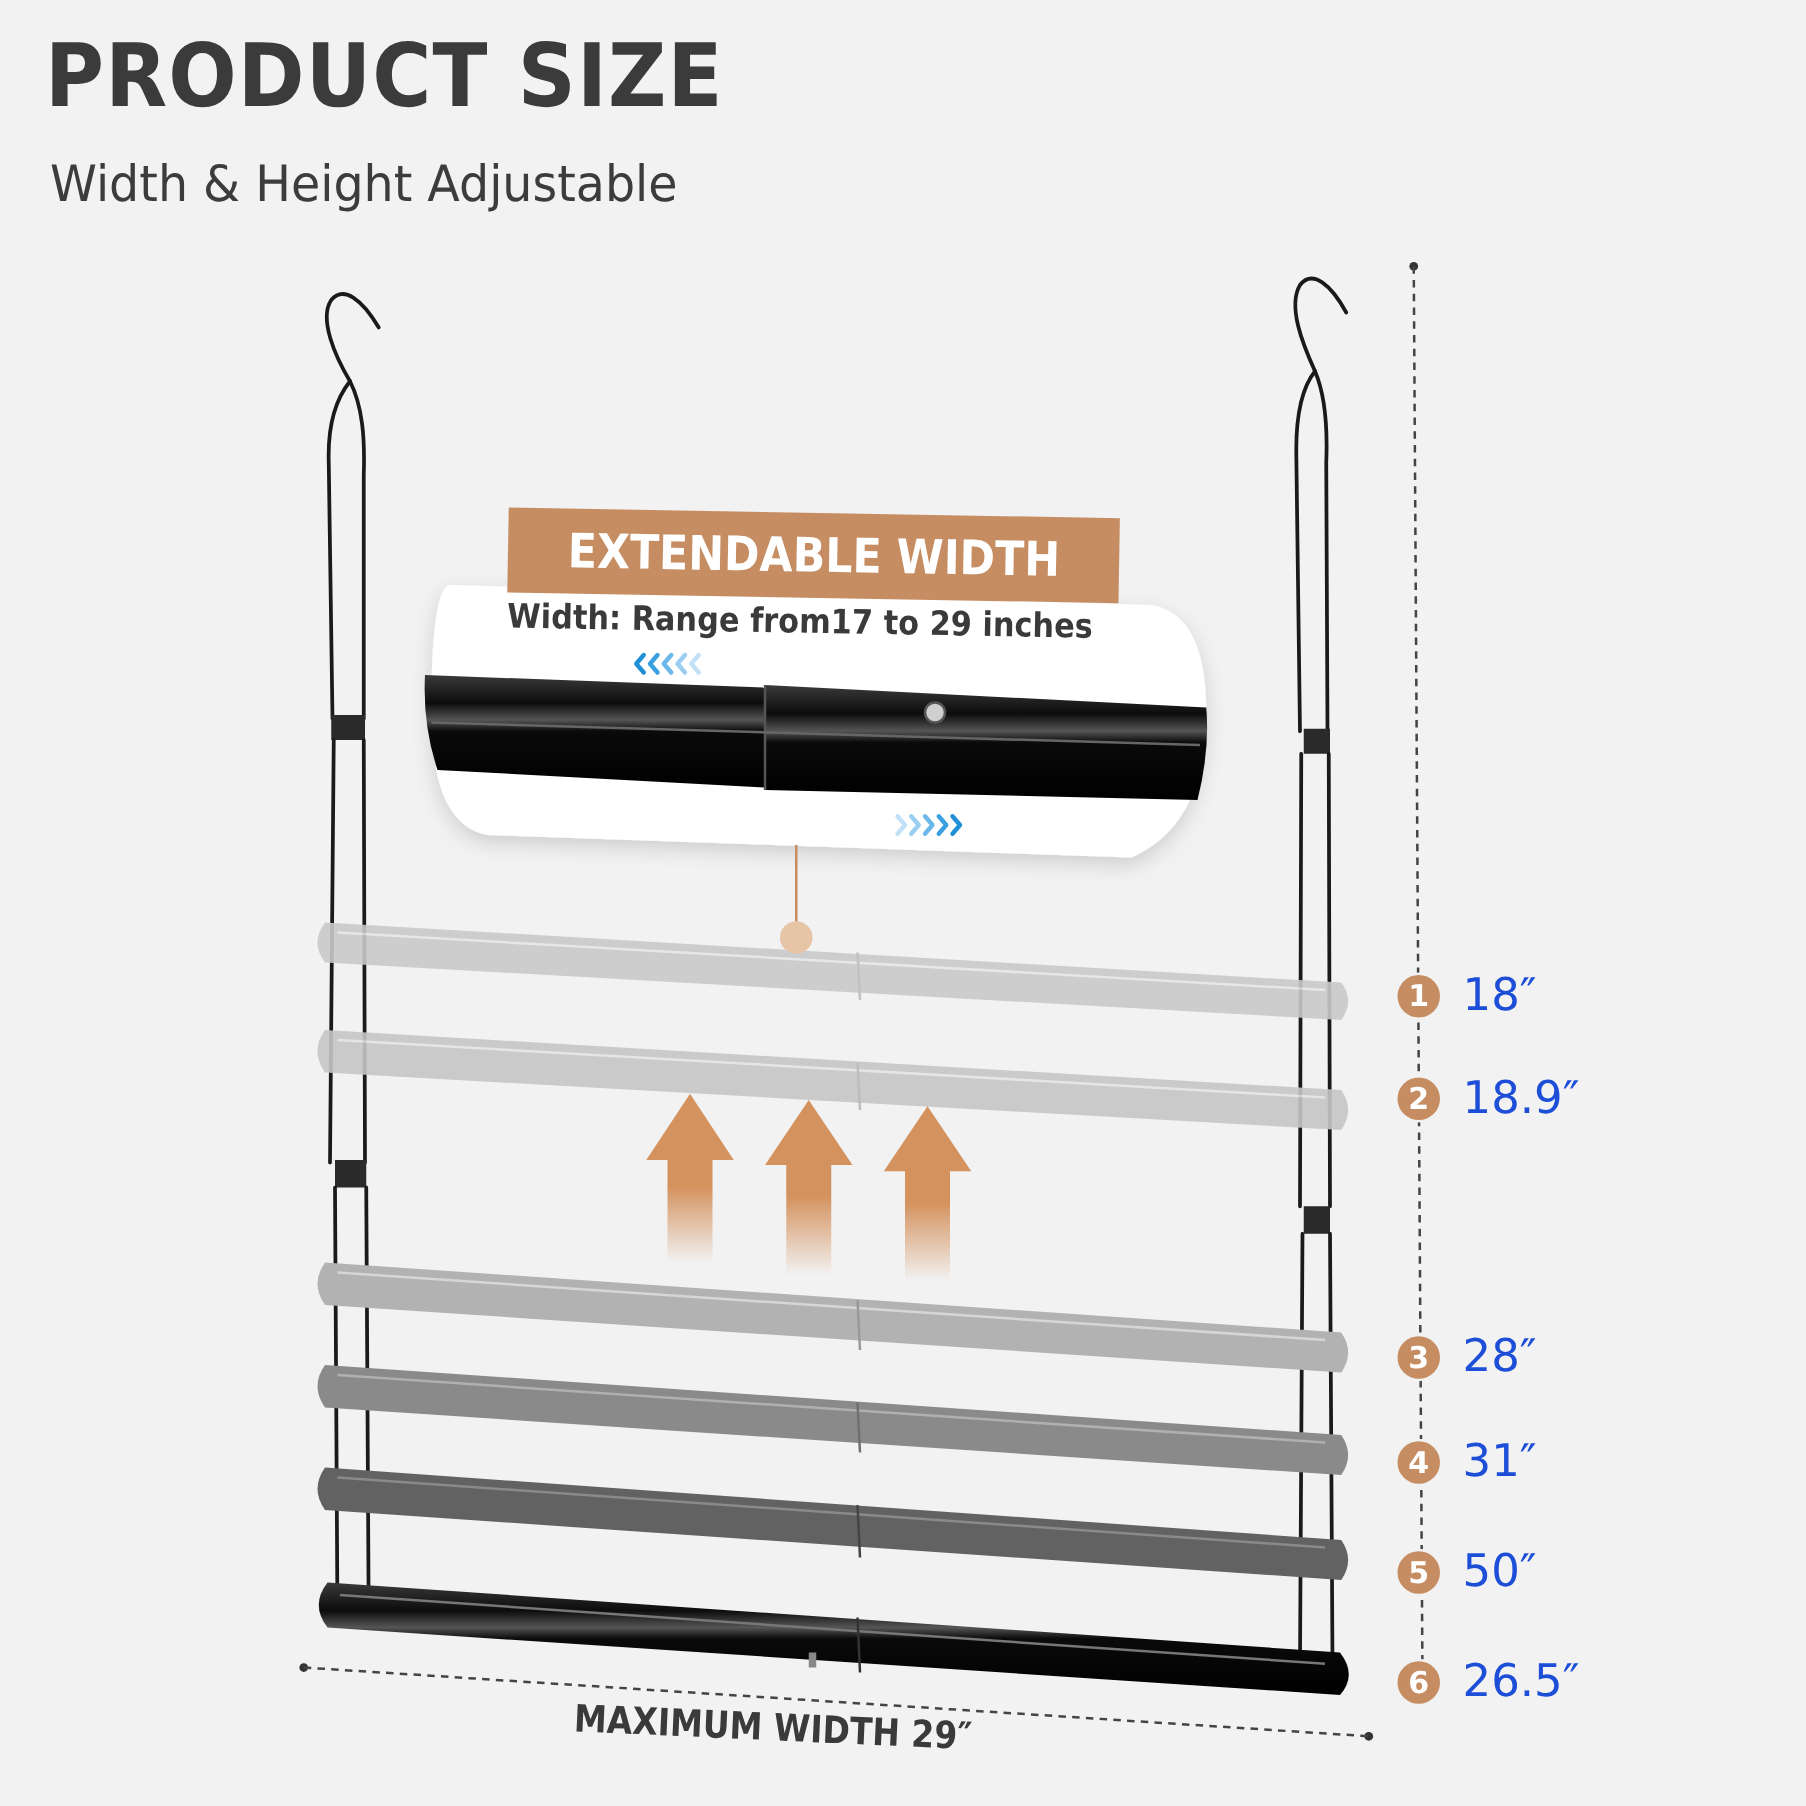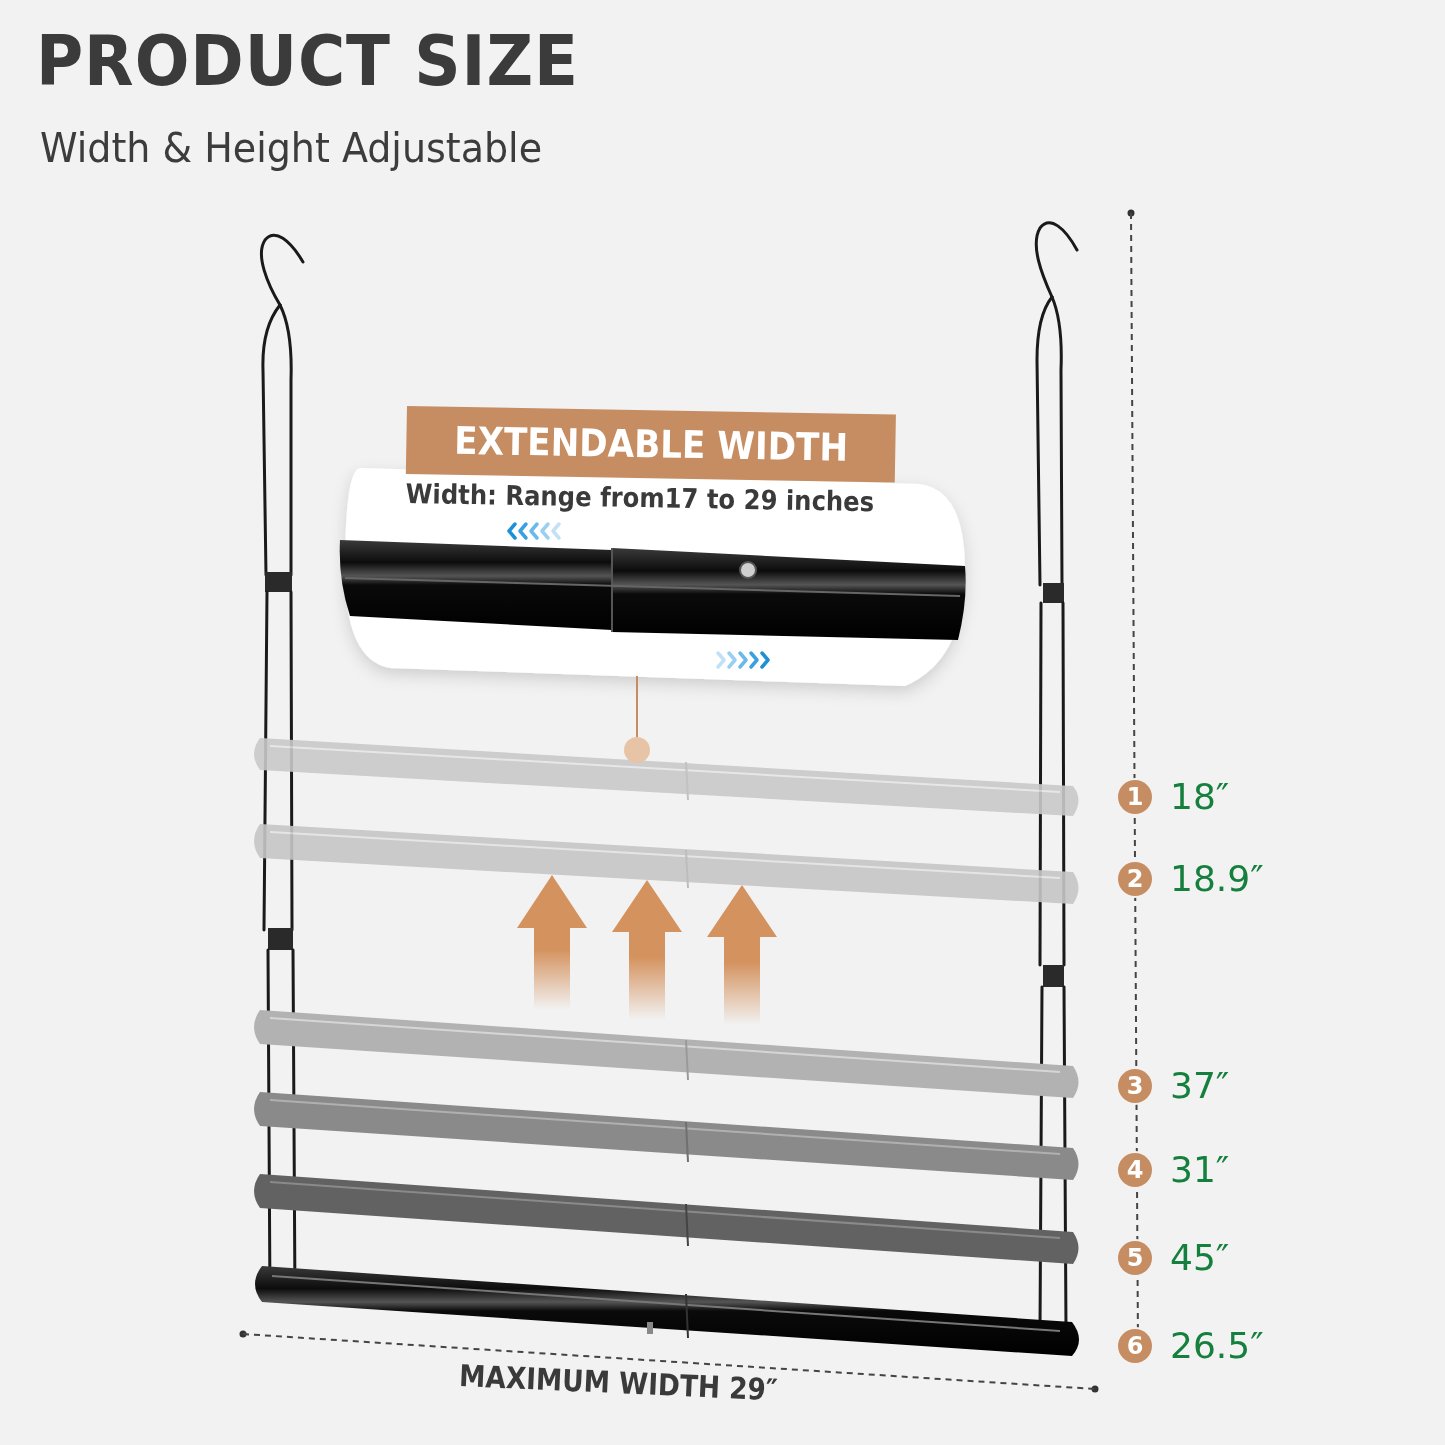--- a/index.html
+++ b/index.html
@@ -36,21 +36,21 @@
     .level {
       position: absolute; left: 1118px; display: flex; align-items: center;
     }
     .badge {
       width: 34px; height: 34px; border-radius: 50%;
       background: #c68d62; color: #fff; font-weight: bold; font-size: 24px;
       display: flex; align-items: center; justify-content: center;
       box-shadow: 0 0 0 2px #f2f2f2;
     }
     .level-value {
-      margin-left: 18px; font-size: 36px; color: #15803d; line-height: 1;
+      margin-left: 18px; font-size: 36px; color: #1d4ed8; line-height: 1;
     }
     .max-width-label {
       position: absolute; left: 460px; top: 1358px;
       font-size: 30px; font-weight: bold; color: #3a3a3a;
       transform: rotate(2.6deg) scaleX(0.88); transform-origin: left top; white-space: nowrap;
     }
   </style>
 </head>
 <body>
 
@@ -190,28 +190,28 @@
 <div class="level" style="top:779px">
   <div class="badge">1</div>
   <div class="level-value">18″</div>
 </div>
 <div class="level" style="top:861px">
   <div class="badge">2</div>
   <div class="level-value">18.9″</div>
 </div>
 <div class="level" style="top:1068px">
   <div class="badge">3</div>
-  <div class="level-value">37″</div>
+  <div class="level-value">28″</div>
 </div>
 <div class="level" style="top:1152px">
   <div class="badge">4</div>
   <div class="level-value">31″</div>
 </div>
 <div class="level" style="top:1240px">
   <div class="badge">5</div>
-  <div class="level-value">45″</div>
+  <div class="level-value">50″</div>
 </div>
 <div class="level" style="top:1328px">
   <div class="badge">6</div>
   <div class="level-value">26.5″</div>
 </div>
 
 <div class="max-width-label">MAXIMUM WIDTH 29″</div>
 
 </body></html>

